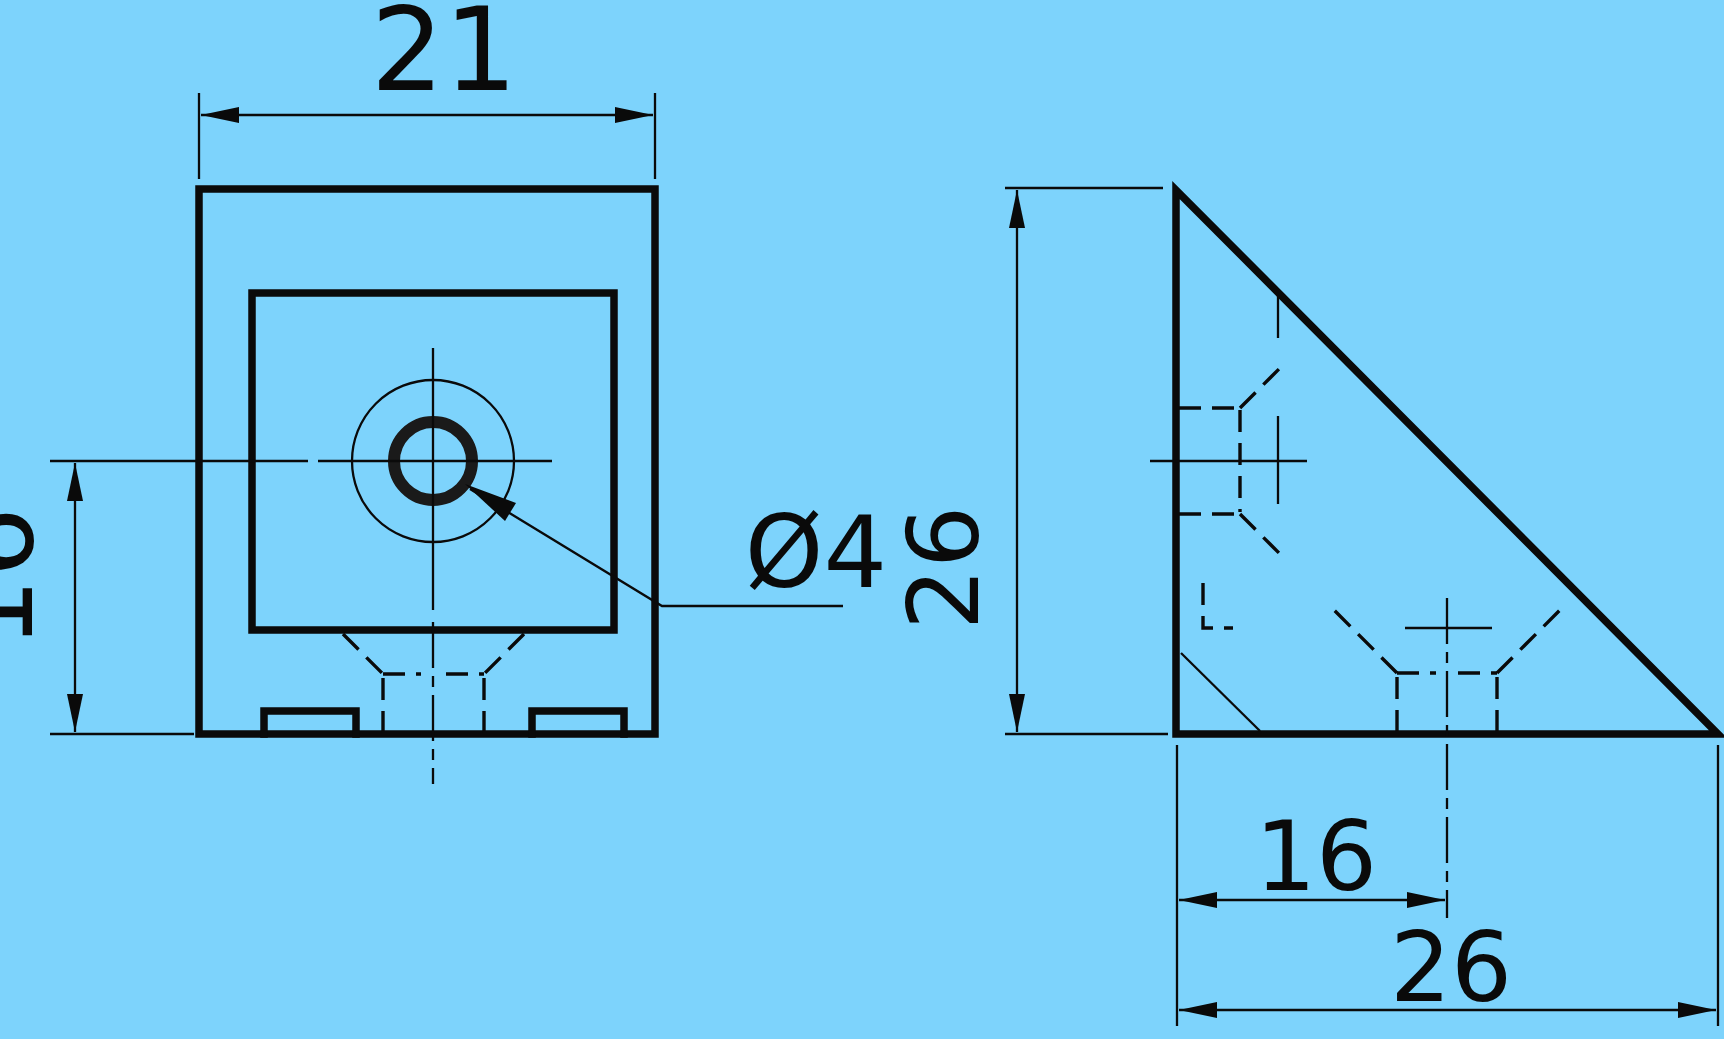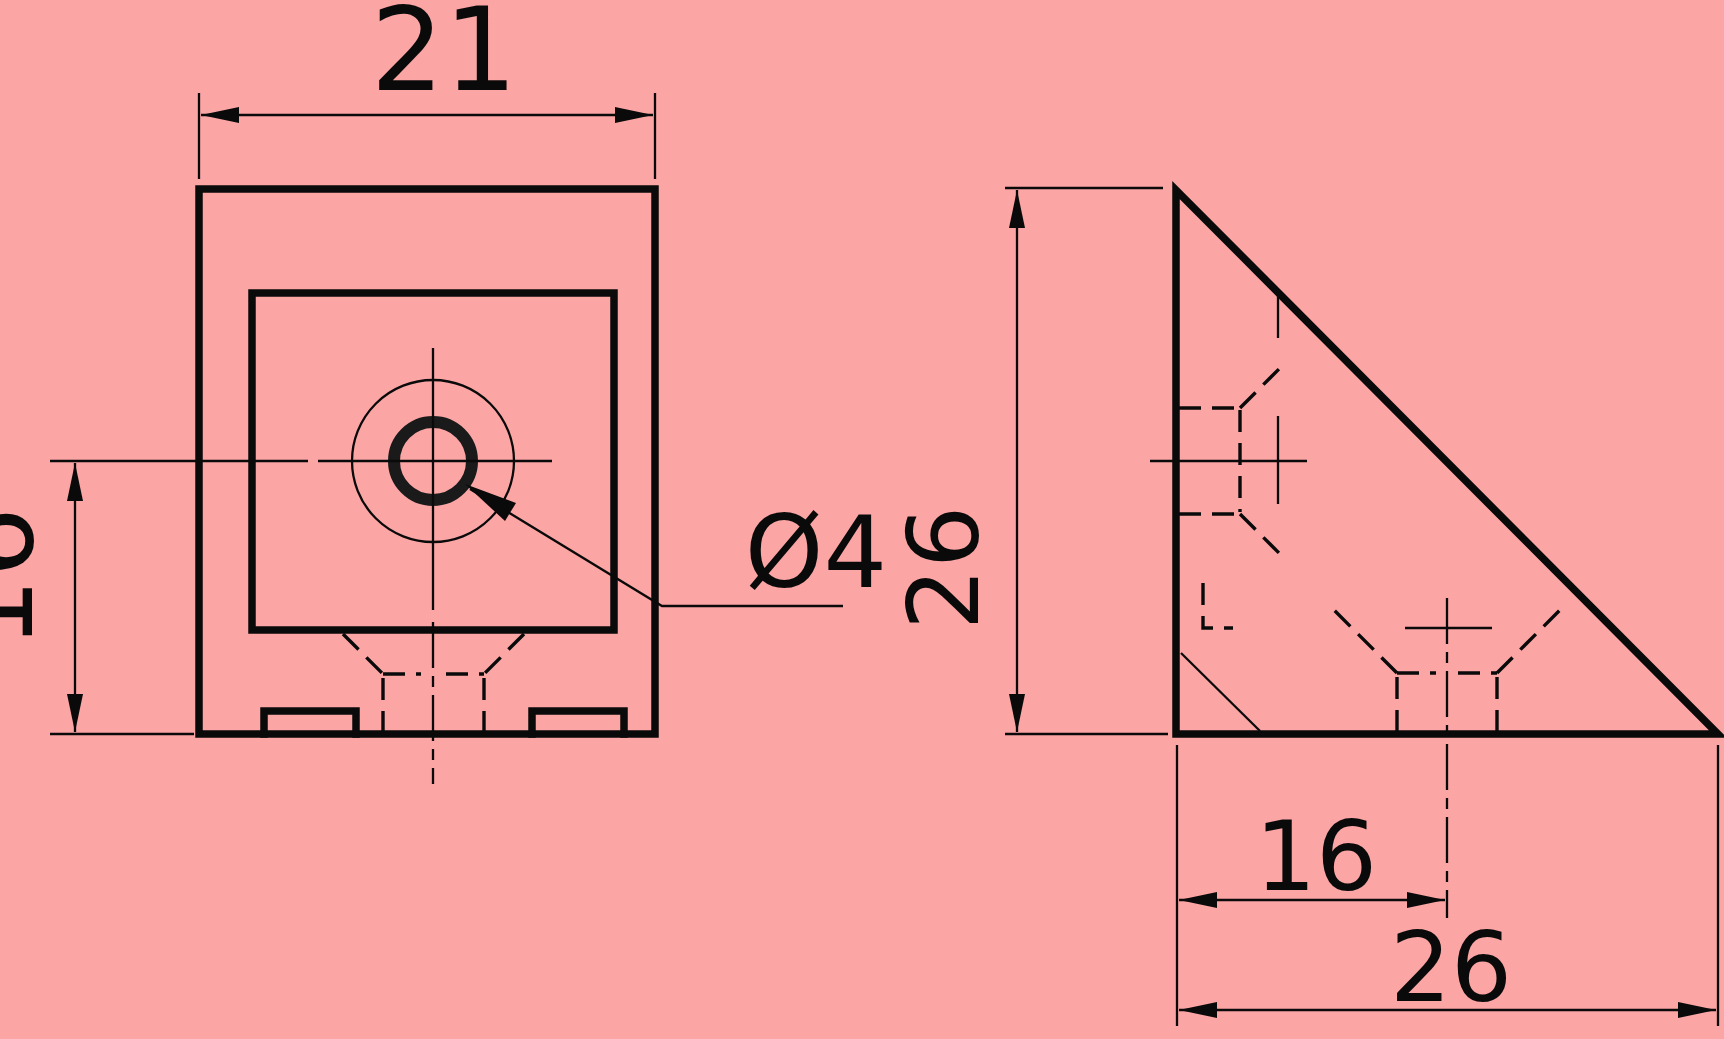--- a/index.html
+++ b/index.html
@@ -4,21 +4,21 @@
 <style>
   html, body {
     margin: 0;
     padding: 0;
     background: #ffffff;
   }
   .stage {
     position: relative;
     width: 1724px;
     height: 1039px;
-    background: #fca5a5;
+    background: #7dd3fc;
     overflow: hidden;
     font-family: "DejaVu Sans", "Liberation Sans", sans-serif;
   }
   svg { display: block; }
   .thick {
     fill: none;
     stroke: #0a0a0a;
     stroke-width: 7.5;
     stroke-linecap: square;
     stroke-linejoin: miter;

